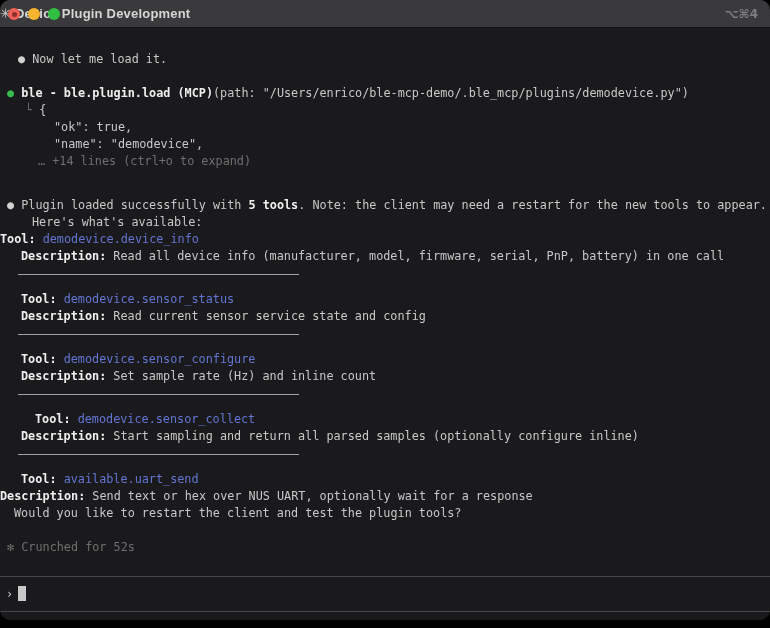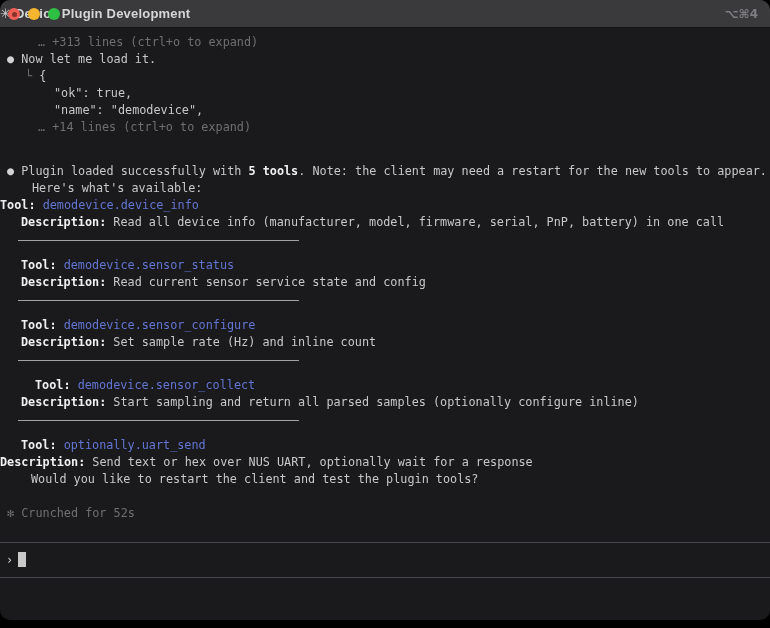--- a/index.html
+++ b/index.html
@@ -98,22 +98,22 @@
       <div class="tl tl-red"></div>
       <div class="tl tl-yellow"></div>
       <div class="tl tl-green"></div>
     </div>
     <div class="window-title">✳ Device Plugin Development</div>
     <div class="window-shortcut">⌥⌘4</div>
   </div>
 
   <div class="terminal">
     <div id="term-output">
-        <div class="term-line" style="padding-left: 38px;"><span class="s-dim">… +313 lines (ctrl+o to expand)</span></div>
-        <div class="term-line" style="padding-left: 7px;"><span class="s-bullet">● </span><span class="s-default">Now let me load it.</span></div>
+        <div class="term-line" style="margin-top: 17px; padding-left: 18px;"><span class="s-bullet">● </span><span class="s-default">Now let me load it.</span></div>
+        <div class="term-line" style="margin-top: 17px; padding-left: 7px;"><span class="s-green">● </span><span class="s-bold">ble - ble.plugin.load (MCP)</span><span class="s-default">(path: "/Users/enrico/ble-mcp-demo/.ble_mcp/plugins/demodevice.py")</span></div>
         <div class="term-line" style="padding-left: 25px;"><span class="s-dim">└ </span><span class="s-default">{</span></div>
         <div class="term-line" style="padding-left: 54px;"><span class="s-default">"ok": true,</span></div>
         <div class="term-line" style="padding-left: 54px;"><span class="s-default">"name": "demodevice",</span></div>
         <div class="term-line" style="padding-left: 38px;"><span class="s-dim">… +14 lines (ctrl+o to expand)</span></div>
         <div class="term-line" style="margin-top: 27px; padding-left: 7px;"><span class="s-bullet">● </span><span class="s-default">Plugin loaded successfully with </span><span class="s-bold">5 tools</span><span class="s-default">. Note: the client may need a restart for the new tools to appear.</span></div>
         <div class="term-line" style="padding-left: 32px;"><span class="s-default">Here's what's available:</span></div>
         <div class="term-line" style=""><span class="s-bold">Tool: </span><span class="s-blue">demodevice.device_info</span></div>
         <div class="term-line" style="padding-left: 21px;"><span class="s-bold">Description: </span><span class="s-default">Read all device info (manufacturer, model, firmware, serial, PnP, battery) in one call</span></div>
         <div class="divider-row">
           <div class="divider-line"></div>
@@ -126,23 +126,23 @@
         <div class="term-line" style="padding-left: 21px;"><span class="s-bold">Tool: </span><span class="s-blue">demodevice.sensor_configure</span></div>
         <div class="term-line" style="padding-left: 21px;"><span class="s-bold">Description: </span><span class="s-default">Set sample rate (Hz) and inline count</span></div>
         <div class="divider-row">
           <div class="divider-line"></div>
         </div>
         <div class="term-line" style="padding-left: 35px;"><span class="s-bold">Tool: </span><span class="s-blue">demodevice.sensor_collect</span></div>
         <div class="term-line" style="padding-left: 21px;"><span class="s-bold">Description: </span><span class="s-default">Start sampling and return all parsed samples (optionally configure inline)</span></div>
         <div class="divider-row">
           <div class="divider-line"></div>
         </div>
-        <div class="term-line" style="padding-left: 21px;"><span class="s-bold">Tool: </span><span class="s-blue">optionally.uart_send</span></div>
+        <div class="term-line" style="padding-left: 21px;"><span class="s-bold">Tool: </span><span class="s-blue">available.uart_send</span></div>
         <div class="term-line" style=""><span class="s-bold">Description: </span><span class="s-default">Send text or hex over NUS UART, optionally wait for a response</span></div>
-        <div class="term-line" style="padding-left: 31px;"><span class="s-default">Would you like to restart the client and test the plugin tools?</span></div>
+        <div class="term-line" style="padding-left: 14px;"><span class="s-default">Would you like to restart the client and test the plugin tools?</span></div>
         <div class="term-line" style="margin-top: 17px; padding-left: 7px;"><span class="s-dim">✻ </span><span class="s-dim">Crunched for 52s</span></div>
       </div>
 
     <div class="input-box">
       <div class="prompt-row"><span class="prompt-char">›</span><span class="cursor"></span></div>
     </div>
 
     <div class="status-bar"></div>
   </div>
 

